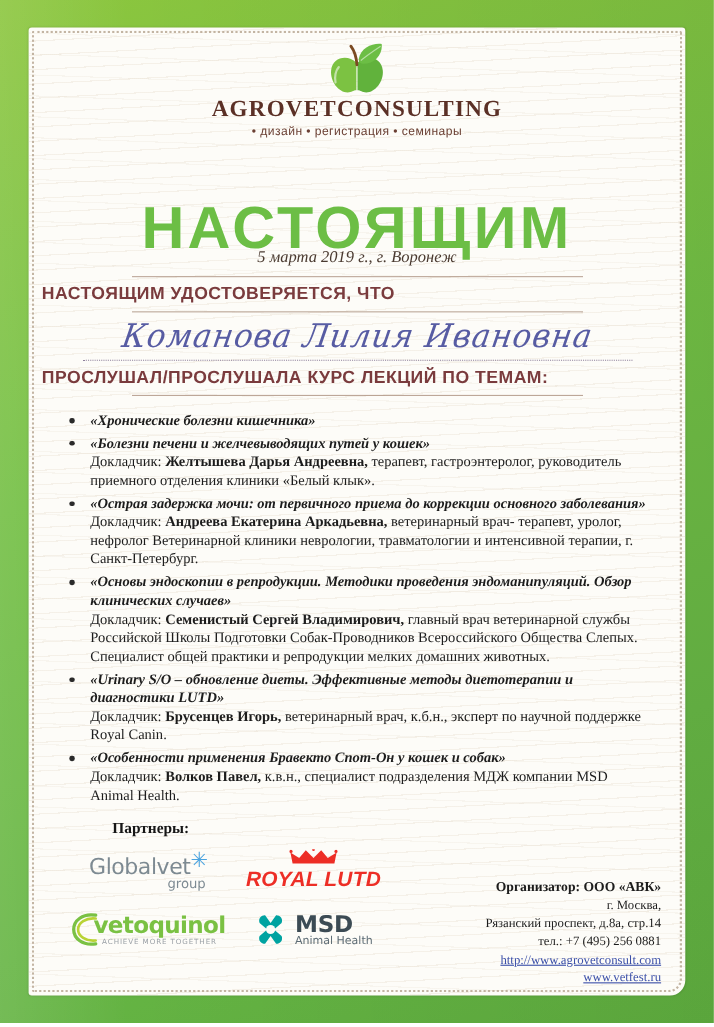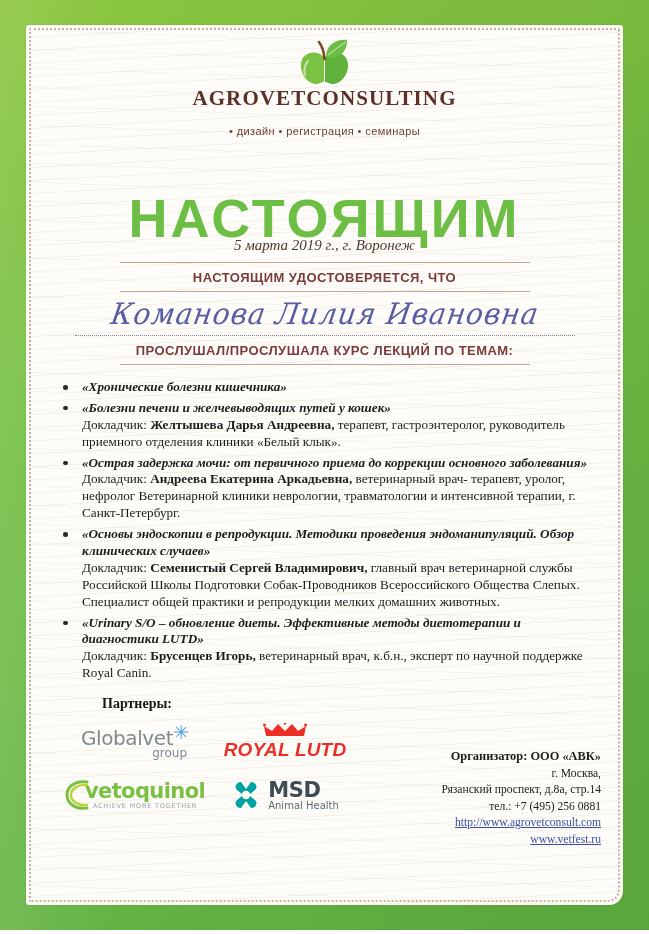--- a/index.html
+++ b/index.html
@@ -111,21 +111,21 @@
     letter-spacing: 1.1px;
     color: #5b3026;
     font-weight: bold;
     margin-top: 1px;
   }
   .brand-tagline {
     font-family: "Liberation Sans", sans-serif;
     font-size: 11px;
     letter-spacing: 0.4px;
     color: #6b4034;
-    margin-top: 14px;
+    margin-top: 3px;
   }
 
   
   .title-block {
     text-align: center;
     margin-top: 54px;
   }
   .cert-title {
     font-family: "Liberation Sans", sans-serif;
     font-weight: bold;
@@ -147,24 +147,24 @@
   .rule {
     height: 1px;
     background: #a78b78;
     margin: 0 auto;
     width: 410px;
     opacity: 0.75;
   }
   .caption {
     font-family: "Liberation Sans", sans-serif;
     font-weight: bold;
-    font-size: 13px;
+    font-size: 16px;
     letter-spacing: 0.45px;
     color: #7a3b3d;
-    text-align: center;
+    text-align: left;
     padding: 7px 0 6px;
   }
 
   .signature-zone {
     position: relative;
     height: 44px;
     margin: 0 auto;
     width: 500px;
   }
   .handwriting {
@@ -406,20 +406,24 @@
           <div class="lecture-speaker"><span class="speaker-label">Докладчик: </span><span class="speaker-name">Андреева Екатерина Аркадьевна,</span><span> ветеринарный врач- терапевт, уролог, нефролог Ветеринарной клиники неврологии, травматологии и интенсивной терапии, г. Санкт-Петербург.</span></div>
         </li>
         <li class="lecture-item">
           <div class="lecture-title">«Основы эндоскопии в репродукции. Методики проведения эндоманипуляций. Обзор клинических случаев»</div>
           <div class="lecture-speaker"><span class="speaker-label">Докладчик: </span><span class="speaker-name">Семенистый Сергей Владимирович,</span><span> главный врач ветеринарной службы Российской Школы Подготовки Собак-Проводников Всероссийского Общества Слепых. Специалист общей практики и репродукции мелких домашних животных.</span></div>
         </li>
         <li class="lecture-item">
           <div class="lecture-title">«Urinary S/O – обновление диеты. Эффективные методы диетотерапии и диагностики LUTD»</div>
           <div class="lecture-speaker"><span class="speaker-label">Докладчик: </span><span class="speaker-name">Брусенцев Игорь,</span><span> ветеринарный врач, к.б.н., эксперт по научной поддержке Royal Canin.</span></div>
         </li>
+        <li class="lecture-item">
+          <div class="lecture-title">«Особенности применения Бравекто Спот-Он у кошек и собак»</div>
+          <div class="lecture-speaker"><span class="speaker-label">Докладчик: </span><span class="speaker-name">Волков Павел,</span><span> к.в.н., специалист подразделения МДЖ компании MSD Animal Health.</span></div>
+        </li>
       </ul>
 
 
       <div class="footer">
 
         <div class="partners">
           <div class="partners-heading">Партнеры:</div>
           <div class="partner-grid">
 
             <div class="partner-cell">

